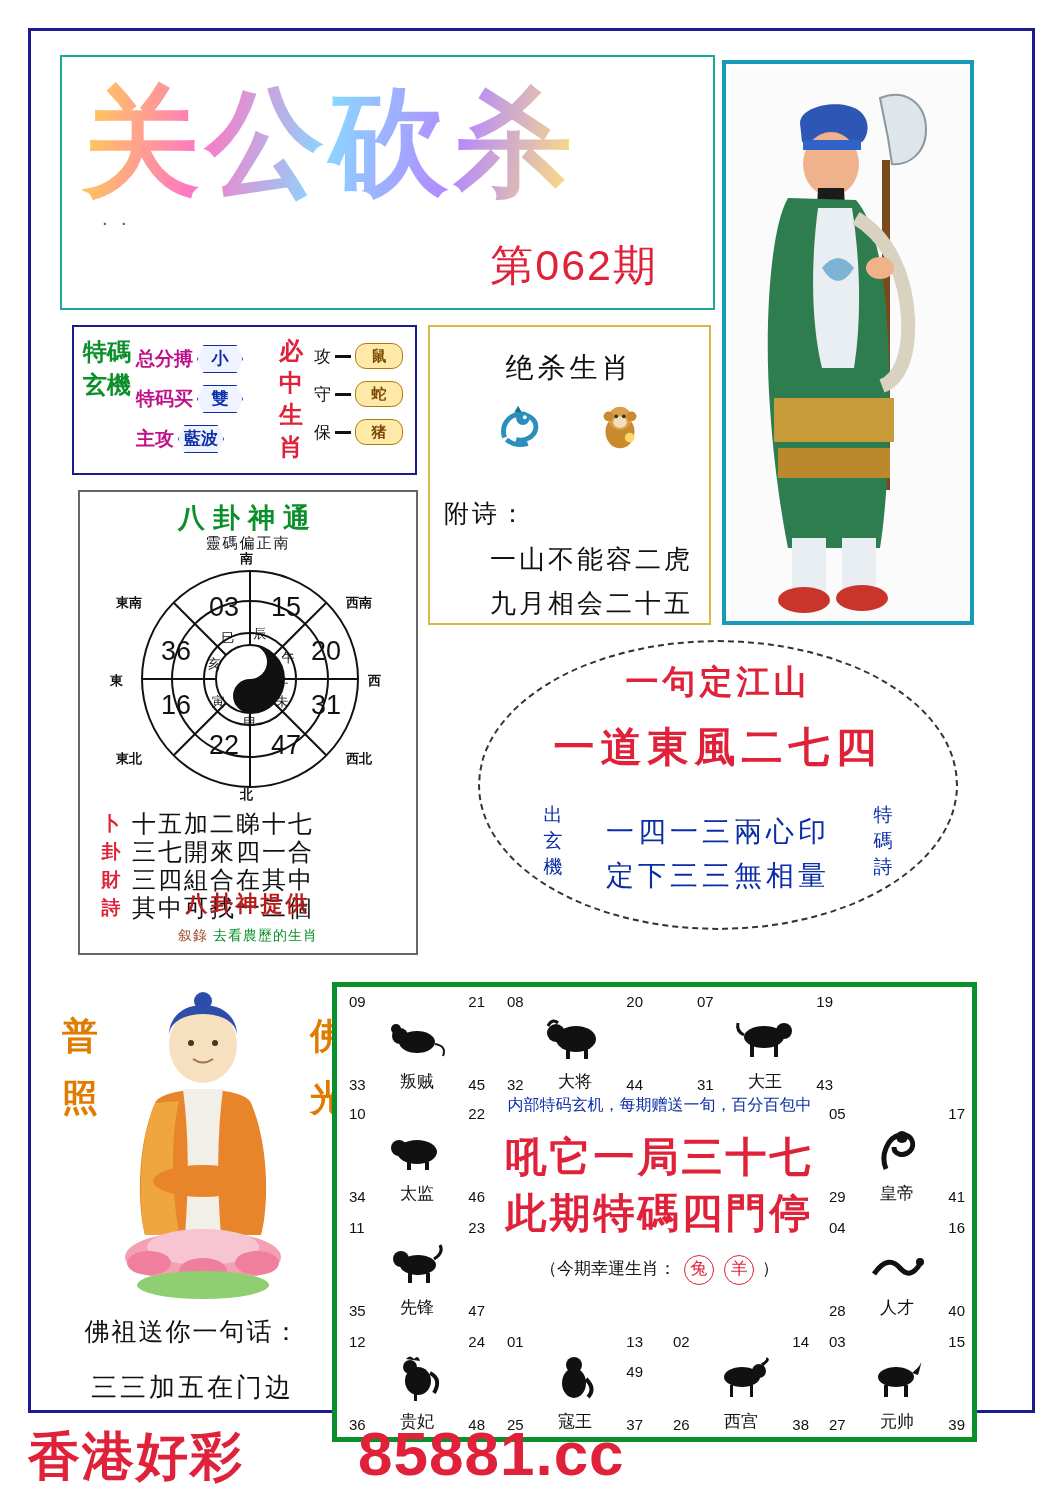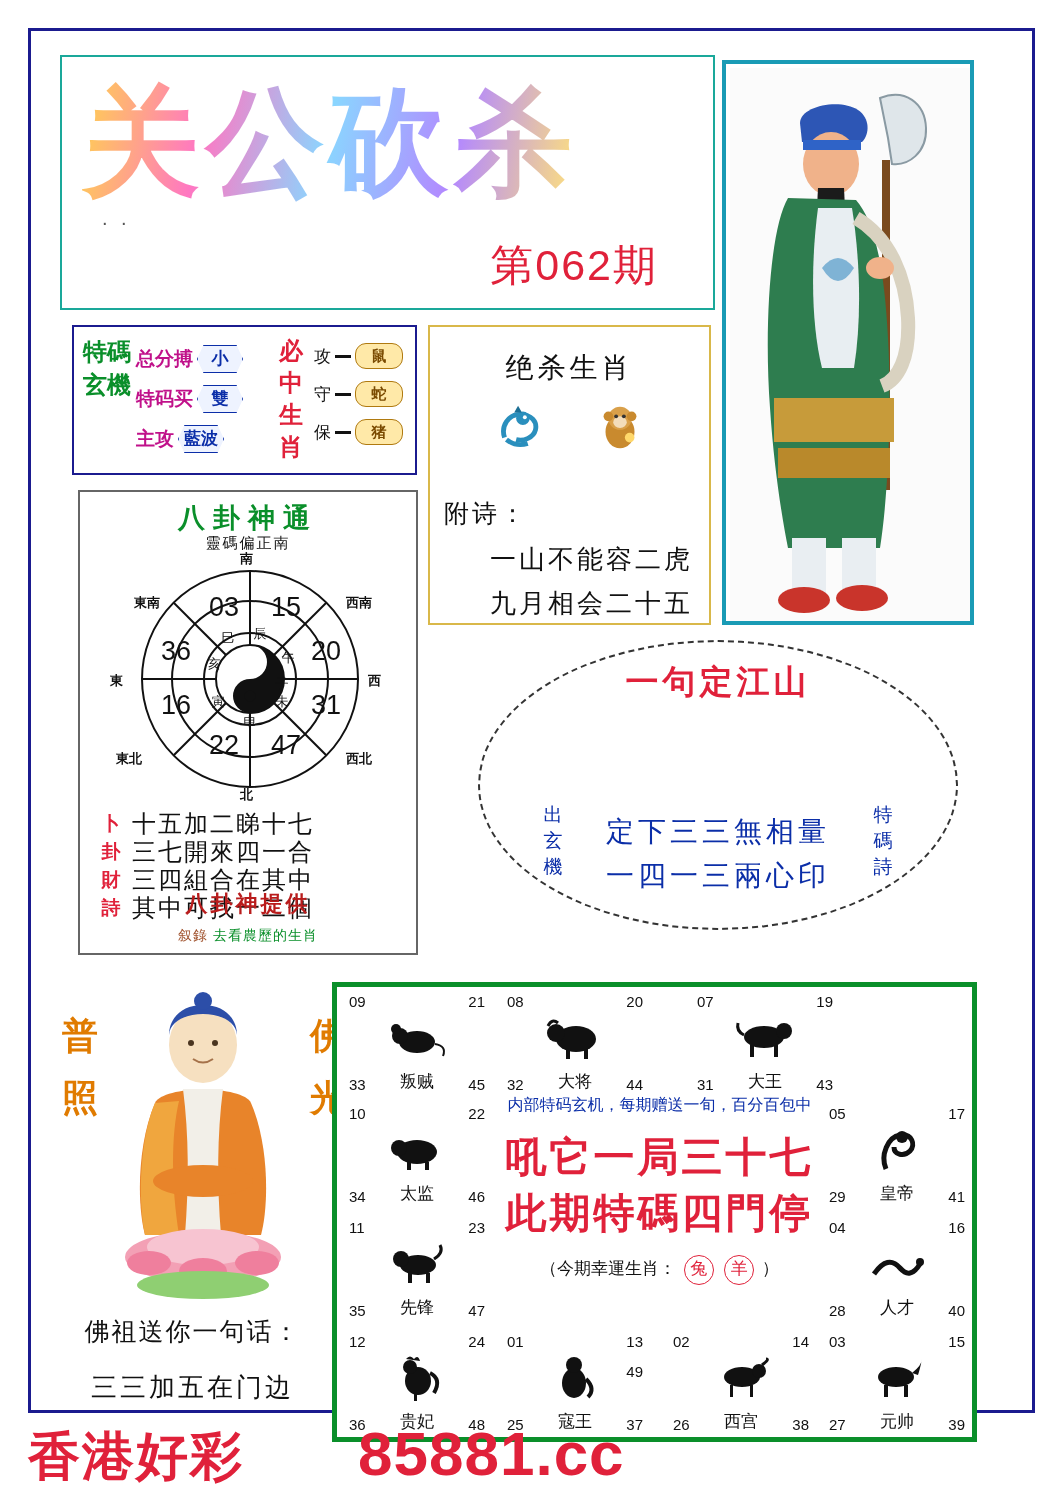--- a/index.html
+++ b/index.html
@@ -240,21 +240,21 @@
         <text x="172" y="152" font-size="13" text-anchor="middle" fill="#111">未</text>
         <text x="140" y="172" font-size="13" text-anchor="middle" fill="#111">申</text>
         <text x="172" y="134" font-size="13" text-anchor="middle" fill="#111">子</text>
         <text x="108" y="152" font-size="13" text-anchor="middle" fill="#111">寅</text>
         <text x="104" y="114" font-size="13" text-anchor="middle" fill="#111">亥</text>
       </svg>
       <div class="dir" style="left:130px;top:-4px;">南</div>
       <div class="dir" style="left:130px;top:232px;">北</div>
       <div class="dir" style="left:0px;top:118px;">東</div>
       <div class="dir" style="left:258px;top:118px;">西</div>
-      <div class="dir" style="left:6px;top:40px;margin-left:18px;">東南</div>
+      <div class="dir" style="left:6px;top:40px;">東南</div>
       <div class="dir" style="left:236px;top:40px;">西南</div>
       <div class="dir" style="left:6px;top:196px;">東北</div>
       <div class="dir" style="left:236px;top:196px;">西北</div>
     </div>
 
     <div class="bg-poem">
       <div class="tag">
         <div>卜</div>
           <div>卦</div>
           <div>財</div>
@@ -269,25 +269,26 @@
     </div>
     <div class="bg-foot">八卦神提供</div>
     <div class="bg-foot2">
       <span>叙錄</span>
       <span class="g">去看農歷的生肖</span>
     </div>
   </div>
 
   <div class="jjs">
     <div class="jjs-title">一句定江山</div>
+    <div class="jjs-main">一道東風二七四</div>
     <div class="jjs-l">出<br>玄<br>機</div>
     <div class="jjs-r">特<br>碼<br>詩</div>
     <div class="jjs-lines">
+      <div>一四一三兩心印</div>
       <div>定下三三無相量</div>
-      <div>一四一三兩心印</div>
     </div>
   </div>
 
   <div class="buddha-wrap">
     <div class="pu-left">普<br>照</div>
     <div class="fo-right">佛<br>光</div>
     <svg width="220" height="330" viewBox="0 0 220 330" style="position:absolute;left:38px;top:0;">
       <ellipse cx="110" cy="60" rx="34" ry="38" fill="#f6e0c0"></ellipse>
       <path d="M76 50 C78 22 142 22 144 50 C144 34 132 20 110 20 C88 20 76 34 76 50Z" fill="#2c4ea8"></path>
       <circle cx="110" cy="16" r="9" fill="#2c4ea8"></circle>

